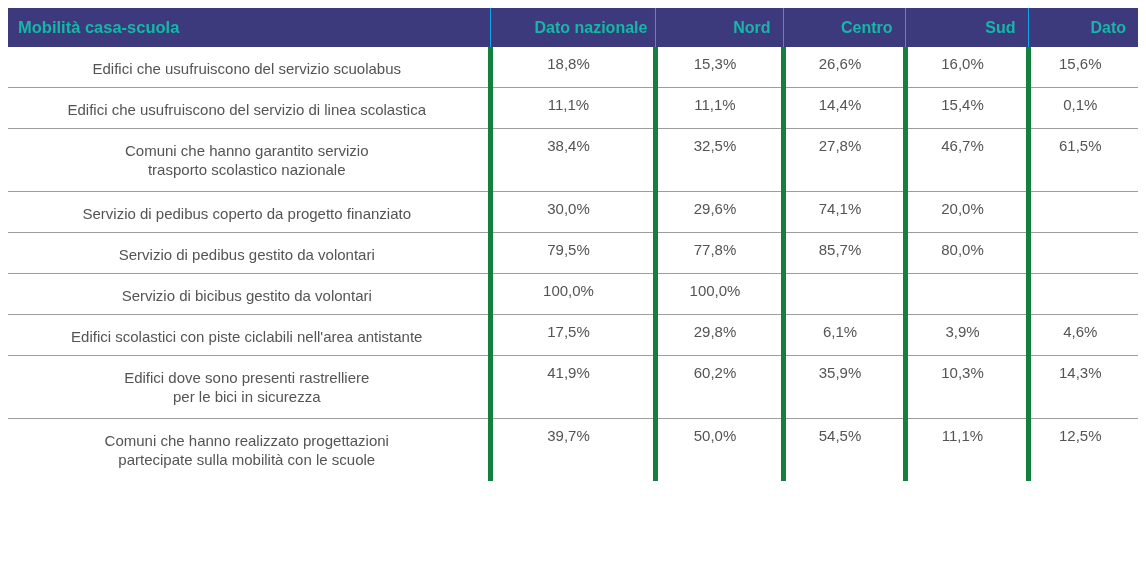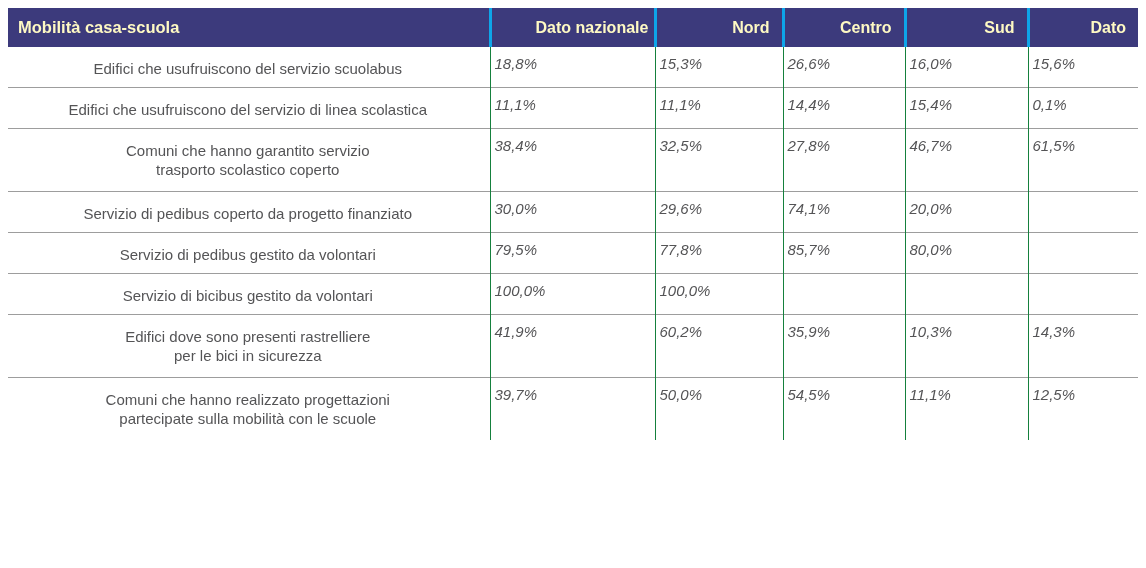--- a/index.html
+++ b/index.html
@@ -22,59 +22,58 @@
   
   col.c-label { width: 482px; }
   col.c-nat   { width: 165px; }
   col.c-nord  { width: 128px; }
   col.c-centro{ width: 122px; }
   col.c-sud   { width: 123px; }
   col.c-isole { width: 110px; }
 
   thead th {
     background: #3c3a7c;
-    color: #fef9c3;
+    color: #14b8a6;
     font-size: 16px;
     font-weight: bold;
     text-align: right;
     padding: 10px 12px 10px 4px;
     white-space: nowrap;
     overflow: hidden;
   }
   thead th.title-cell {
     text-align: left;
     padding-left: 10px;
     font-size: 16.5px;
   }
   thead th + th {
-    border-left: 3px solid #0ea5e9;
+    border-left: 1px solid #0ea5e9;
     padding-left: 44px;
   }
 
   tbody td {
     color: #545456;
     font-size: 15px;
     line-height: 19px;
     vertical-align: top;
     border-top: 1px solid #9d9d9d;
     background: #ffffff;
   }
   tbody tr:first-child td {
     border-top: none;
   }
   tbody td.label-cell {
     text-align: center;
     padding: 12px 8px 9px 6px;
   }
   tbody td.value-cell {
-    text-align: left;
+    text-align: center;
     padding: 7px 12px 9px 4px;
-    border-left: 1px solid #15803d;
+    border-left: 5px solid #15803d;
     white-space: nowrap;
-    font-style: italic;
   }
   tbody tr.two-line td {
     padding-bottom: 12px;
   }
 </style>
 </head>
 <body>
 
 <div class="table-wrap">
   <table class="mobility-table">
@@ -113,21 +112,21 @@
           </td>
           <td class="value-cell">11,1%</td>
           <td class="value-cell">11,1%</td>
           <td class="value-cell">14,4%</td>
           <td class="value-cell">15,4%</td>
           <td class="value-cell">0,1%</td>
         </tr>
         <tr class="two-line">
           <td class="label-cell">
             <div>Comuni che hanno garantito servizio</div>
-            <div>trasporto scolastico coperto</div>
+            <div>trasporto scolastico nazionale</div>
           </td>
           <td class="value-cell">38,4%</td>
           <td class="value-cell">32,5%</td>
           <td class="value-cell">27,8%</td>
           <td class="value-cell">46,7%</td>
           <td class="value-cell">61,5%</td>
         </tr>
         <tr>
           <td class="label-cell">
             <div>Servizio di pedibus coperto da progetto finanziato</div>
@@ -151,20 +150,30 @@
         <tr>
           <td class="label-cell">
             <div>Servizio di bicibus gestito da volontari</div>
           </td>
           <td class="value-cell">100,0%</td>
           <td class="value-cell">100,0%</td>
           <td class="value-cell"></td>
           <td class="value-cell"></td>
           <td class="value-cell"></td>
         </tr>
+        <tr>
+          <td class="label-cell">
+            <div>Edifici scolastici con piste ciclabili nell'area antistante</div>
+          </td>
+          <td class="value-cell">17,5%</td>
+          <td class="value-cell">29,8%</td>
+          <td class="value-cell">6,1%</td>
+          <td class="value-cell">3,9%</td>
+          <td class="value-cell">4,6%</td>
+        </tr>
         <tr class="two-line">
           <td class="label-cell">
             <div>Edifici dove sono presenti rastrelliere</div>
             <div>per le bici in sicurezza</div>
           </td>
           <td class="value-cell">41,9%</td>
           <td class="value-cell">60,2%</td>
           <td class="value-cell">35,9%</td>
           <td class="value-cell">10,3%</td>
           <td class="value-cell">14,3%</td>

